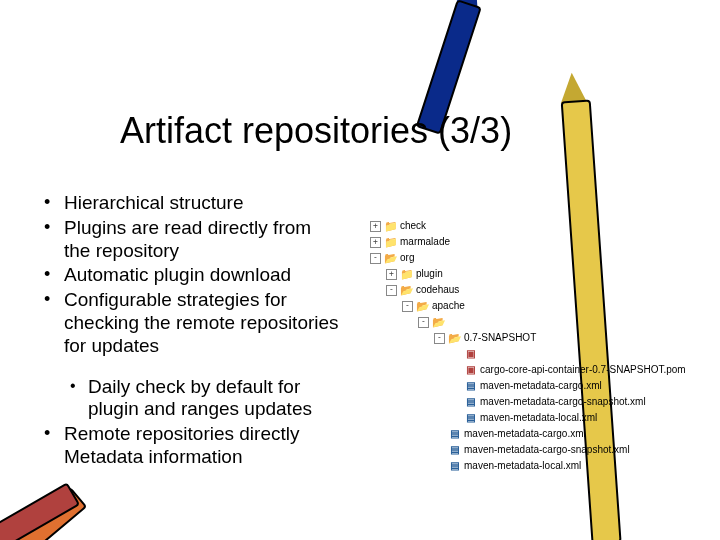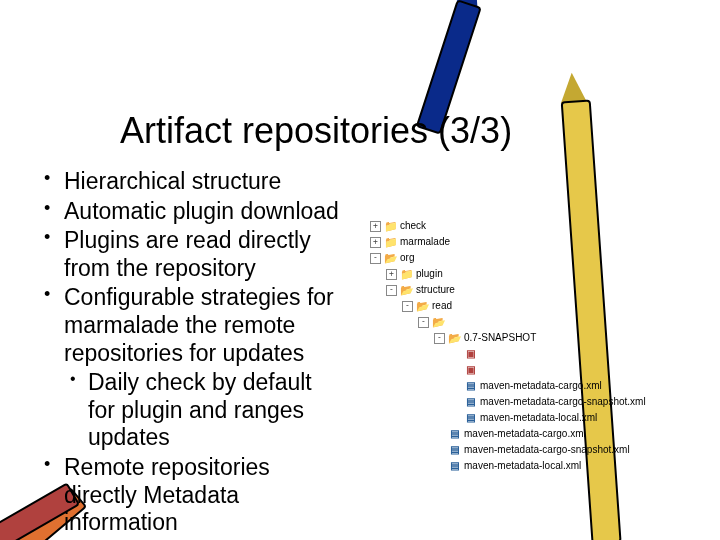--- a/index.html
+++ b/index.html
@@ -21,24 +21,24 @@
     position: absolute;
     top: 110px;
     left: 120px;
     right: 40px;
     font-size: 36px;
     color: #000;
     font-weight: normal;
   }
   .body-left {
     position: absolute;
-    top: 168px;
+    top: 192px;
     left: 40px;
     width: 300px;
-    font-size: 23px;
+    font-size: 19px;
     line-height: 1.2;
     color: #000;
   }
   ul.bullets {
     list-style: none;
     margin: 0;
     padding: 0;
   }
   ul.bullets > li {
     position: relative;
@@ -47,21 +47,21 @@
   }
   ul.bullets > li::before {
     content: "•";
     position: absolute;
     left: 4px;
     top: 0;
     font-size: 18px;
   }
   ul.sub {
     list-style: none;
-    margin: 2px 0 0 0;
+    margin: 18px 0 0 0;
     padding: 0;
   }
   ul.sub > li {
     position: relative;
     padding-left: 24px;
   }
   ul.sub > li::before {
     content: "•";
     position: absolute;
     left: 6px;
@@ -230,23 +230,23 @@
   <div class="crayon-bl">
     <div class="c2"></div>
       <div class="c1"></div>
   </div>
 
   <div class="title">Artifact repositories (3/3)</div>
 
   <div class="body-left">
     <ul class="bullets" id="bullets-root">
         <li><span>Hierarchical structure</span></li>
+        <li><span>Plugins are read directly from the repository</span></li>
         <li><span>Automatic plugin download</span></li>
-        <li><span>Plugins are read directly from the repository</span></li>
-        <li><span>Configurable strategies for marmalade the remote repositories for updates</span><ul class="sub">
+        <li><span>Configurable strategies for checking the remote repositories for updates</span><ul class="sub">
             <li><span>Daily check by default for plugin and ranges updates</span></li>
           </ul></li>
         <li><span>Remote repositories directly Metadata information</span></li>
       </ul>
   </div>
 
   <div class="tree" id="tree-root">
       <div class="tree-row">
         <span class="toggle">+</span>
         <span class="folder">📁</span>
@@ -265,28 +265,28 @@
       <div class="tree-row">
         <span class="indent"></span>
         <span class="toggle">+</span>
         <span class="folder">📁</span>
         <span class="node-label">plugin</span>
       </div>
       <div class="tree-row">
         <span class="indent"></span>
         <span class="toggle">-</span>
         <span class="folder open">📂</span>
-        <span class="node-label">structure</span>
-      </div>
-      <div class="tree-row">
-        <span class="indent"></span>
-        <span class="indent"></span>
-        <span class="toggle">-</span>
-        <span class="folder open">📂</span>
-        <span class="node-label">read</span>
+        <span class="node-label">codehaus</span>
+      </div>
+      <div class="tree-row">
+        <span class="indent"></span>
+        <span class="indent"></span>
+        <span class="toggle">-</span>
+        <span class="folder open">📂</span>
+        <span class="node-label">apache</span>
       </div>
       <div class="tree-row">
         <span class="indent"></span>
         <span class="indent"></span>
         <span class="indent"></span>
         <span class="toggle">-</span>
         <span class="folder open">📂</span>
       </div>
       <div class="tree-row">
         <span class="indent"></span>
@@ -307,20 +307,21 @@
         <span class="file-j">▣</span>
       </div>
       <div class="tree-row">
         <span class="indent"></span>
         <span class="indent"></span>
         <span class="indent"></span>
         <span class="indent"></span>
         <span class="indent"></span>
         <span class="toggle-spacer"></span>
         <span class="file-j">▣</span>
+        <span class="node-label">cargo-core-api-container-0.7-SNAPSHOT.pom</span>
       </div>
       <div class="tree-row">
         <span class="indent"></span>
         <span class="indent"></span>
         <span class="indent"></span>
         <span class="indent"></span>
         <span class="indent"></span>
         <span class="toggle-spacer"></span>
         <span class="file-x">▤</span>
         <span class="node-label">maven-metadata-cargo.xml</span>

